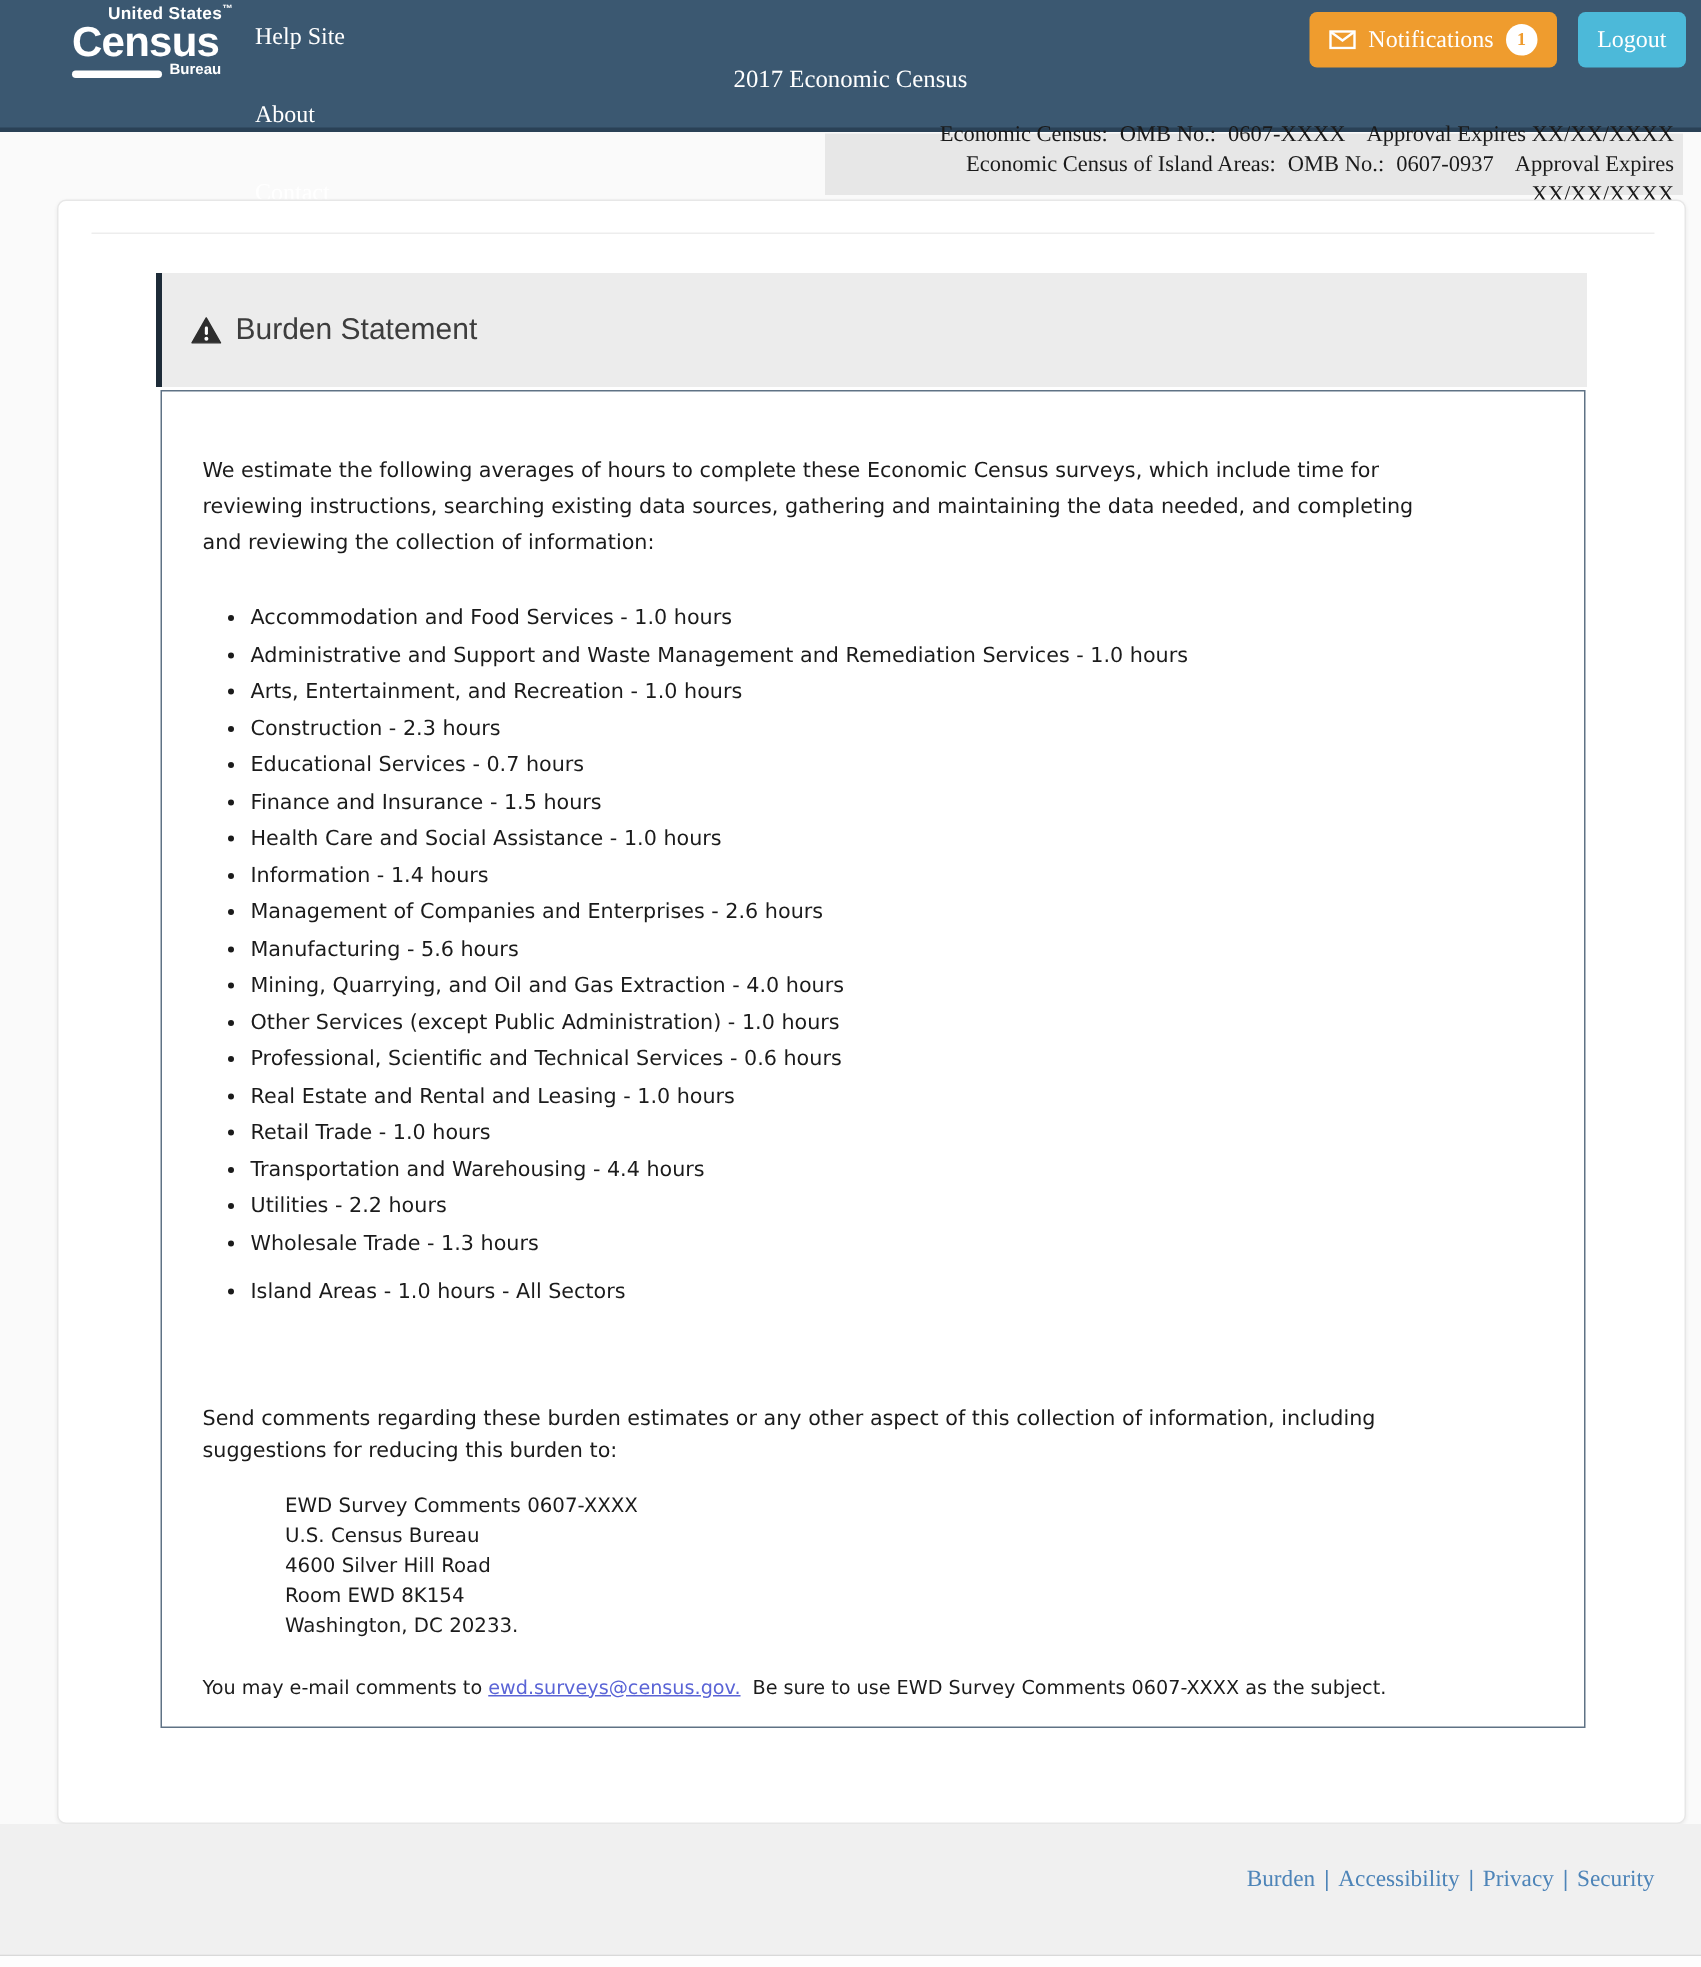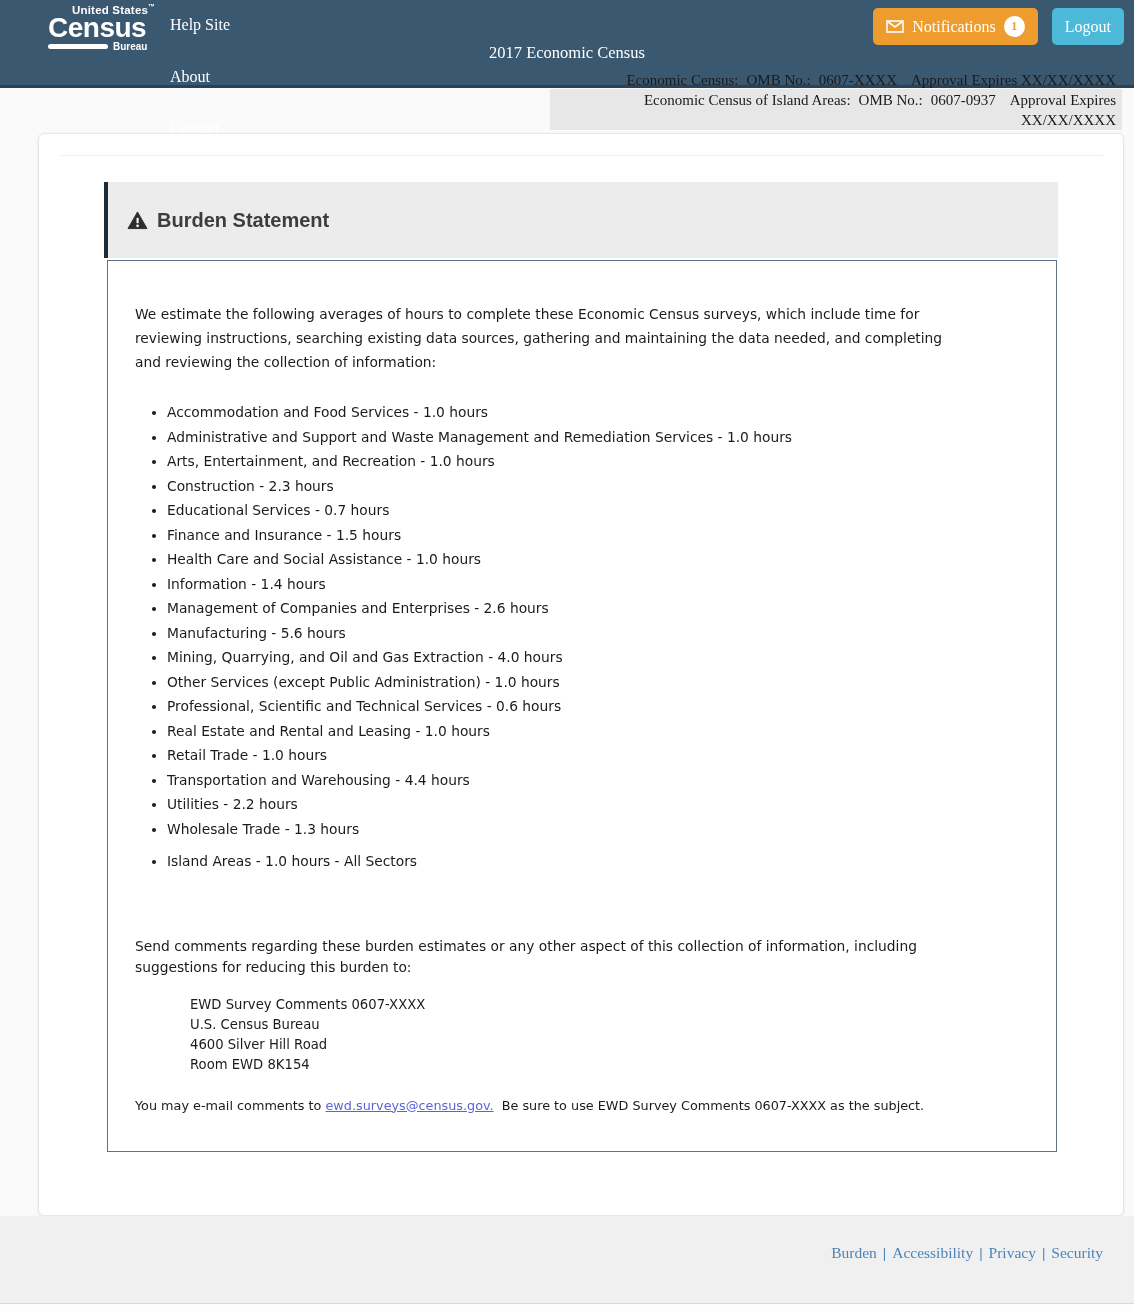--- a/index.html
+++ b/index.html
@@ -15,21 +15,21 @@
   
   .header {
     position: absolute; top: 0; left: 0; width: 1134px; height: 88px;
     background: var(--header-bg, #3b5871);
     border-bottom: 3px solid var(--header-border, #2a4156);
   }
   .logo { position: absolute; top: 3px; left: 48px; color: #fff; font-family: "Liberation Sans", sans-serif; cursor: pointer; }
   .logo-top { font-size: 11.5px; font-weight: bold; margin-left: 24px; letter-spacing: .2px; }
   .logo-top .tm { font-size: 7px; vertical-align: super; }
   .logo-main { font-size: 28px; font-weight: bold; line-height: 24px; letter-spacing: -.5px; }
-  .logo-bottom { display: flex; align-items: center; margin-top: 1px; }
+  .logo-bottom { display: flex; align-items: flex-end; margin-top: 1px; }
   .logo-bar { display: inline-block; width: 60px; height: 5px; background: #fff; border-radius: 3px; margin-right: 5px; }
   .logo-bureau { font-size: 10px; font-weight: bold; }
   .nav { position: absolute; top: 16px; left: 170px; display: flex; gap: 34px; flex-direction: column; }
   .nav a {
     color: #fff; text-decoration: none; cursor: pointer;
     font-family: "Liberation Serif", serif; font-size: 16px;
   }
   .header-buttons { position: absolute; top: 8px; right: 10px; display: flex; gap: 14px; align-items: center; }
   .btn { border: none; border-radius: 5px; cursor: pointer; color: #fff;
     font-family: "Liberation Serif", serif; font-size: 16px; height: 37px; }
@@ -41,21 +41,21 @@
   }
   .btn-logout { background: var(--logout-bg, #4cb9d9); padding: 0 13px; }
   .header-subtitle {
     position: absolute; top: 43px; left: 0; width: 100%; text-align: center;
     color: #fff; font-family: "Liberation Serif", serif; font-size: 16.5px;
   }
   
   .omb-strip {
     position: absolute; top: 89px; right: 12px; width: 572px; height: 41px;
     background: var(--omb-bg, #e7e7e7);
-    display: flex; flex-direction: column; justify-content: flex-end;
+    display: flex; flex-direction: column; justify-content: center;
     padding-right: 6px;
   }
   .omb-line {
     text-align: right; font-family: "Liberation Serif", serif; font-size: 15px;
     line-height: 20px; color: #1a1a1a;
   }
   .omb-line .omb-label { margin-left: 8px; }
   .omb-line .omb-number { margin-left: 8px; }
   .omb-line .omb-approval { margin-left: 14px; }
   
@@ -65,21 +65,21 @@
     box-shadow: 0 1px 3px rgba(0,0,0,.07);
   }
   .card-divider { margin: 21px 20px 0 22px; border-top: 1px solid #ededed; }
   .panel { margin: 26px 0 0 65px; width: 954px; }
   .panel-header {
     background: var(--panel-header-bg, #ececec);
     border-left: 4px solid var(--panel-accent, #1d2b38);
     height: 76px; display: flex; align-items: center; padding-left: 19px;
   }
   .panel-title {
-    font-family: "Liberation Sans", sans-serif; font-size: 20px; font-weight: bold;
+    font-family: "Liberation Sans", sans-serif; font-size: 20px; font-weight: normal;
     color: #3d3d3d; margin-left: 9px;
   }
   .warn-icon { width: 21px; height: 19px; display: block; }
   .panel-body {
     margin-left: 3px; margin-top: 2px; width: 950px; height: 892px;
     border: 1px solid var(--panel-border, #5f7285);
     padding: 41px 72px 0 27px; overflow: hidden;
     font-size: 13.8px;
   }
   .intro { line-height: 24px; max-width: 835px; }
@@ -180,20 +180,21 @@
         <li>Utilities - 2.2 hours</li>
         <li>Wholesale Trade - 1.3 hours</li>
         <li class="island">Island Areas - 1.0 hours  -  All Sectors</li>
       </ul>
       <p class="comments-para">Send comments regarding these burden estimates or any other aspect of this collection of information, including suggestions for reducing this burden to:</p>
       <div class="address">
         <div>EWD Survey Comments 0607-XXXX</div>
         <div>U.S. Census Bureau</div>
         <div>4600 Silver Hill Road</div>
         <div>Room EWD 8K154</div>
+        <div>Washington, DC 20233.</div>
       </div>
       <p class="email-line">
         <span>You may e-mail comments to </span><a class="email-link">ewd.surveys@census.gov.</a><span class="email-suffix">Be sure to use EWD Survey Comments 0607-XXXX as the subject.</span>
       </p>
     </div>
   </div>
 </div>
 
 <div class="footer-band">
   <div class="footer-links">

